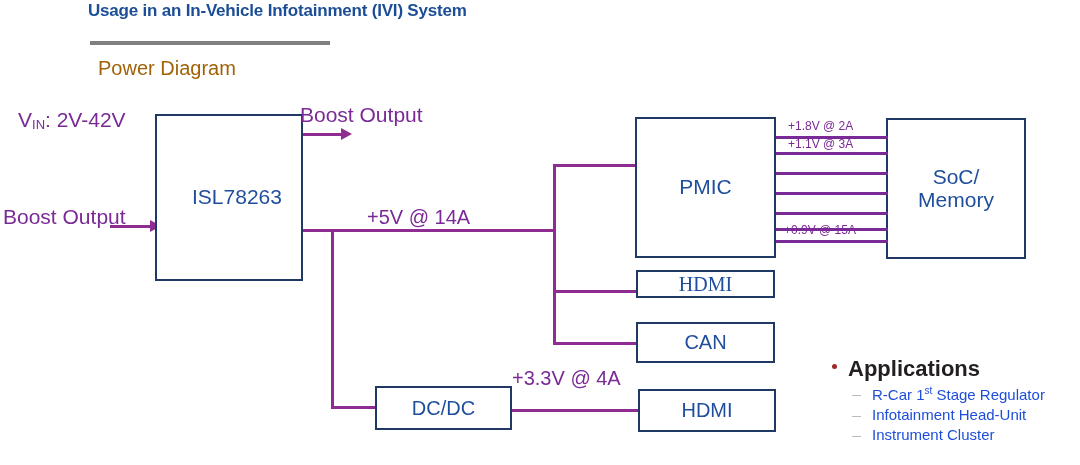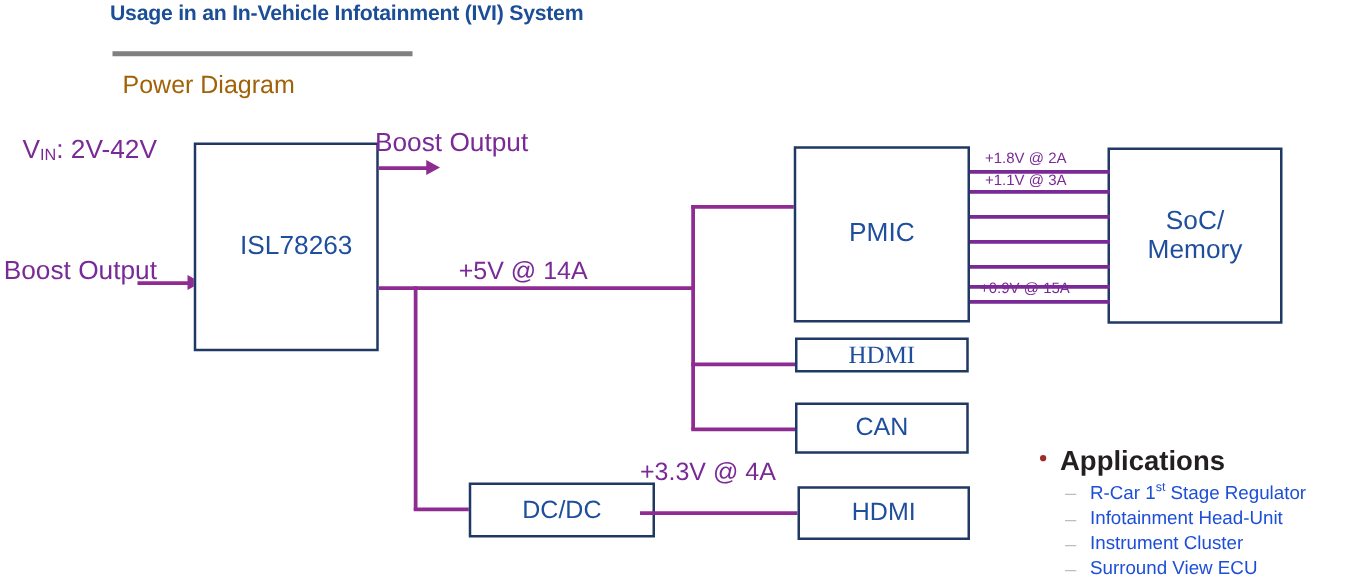--- a/index.html
+++ b/index.html
@@ -200,21 +200,21 @@
 <div class="label tiny" style="left:788px; top:137px;">+1.1V @ 3A</div>
 <div class="label tiny" style="left:784px; top:223px;">+0.9V @ 15A</div>
 
 <div class="box small" style="left:636px; top:270px; width:139px; height:28px;font-family:Liberation Serif, serif;">
   <span>HDMI</span>
 </div>
 <div class="box small" style="left:636px; top:322px; width:139px; height:41px;">
   <span>CAN</span>
 </div>
 
-<div class="box small" style="left:375px; top:386px; width:149px; height:44px;">
+<div class="box small" style="left:375px; top:386px; width:137px; height:44px;">
   <span>DC/DC</span>
 </div>
 <div class="label mid" style="left:512px; top:367px;">+3.3V @ 4A</div>
 <div class="wire-h" style="left:512px; top:409px; width:128px;"></div>
 <div class="box small" style="left:638px; top:389px; width:138px; height:43px;">
   <span>HDMI</span>
 </div>
 
 <div id="applications">
   <div id="app-heading">
@@ -226,17 +226,13 @@
     <span><span>R-Car 1</span><span class="sup">st</span><span> Stage Regulator</span></span>
   </div>
   <div class="app-item">
     <span class="app-dash"></span>
     <span>Infotainment Head-Unit</span>
   </div>
   <div class="app-item">
     <span class="app-dash"></span>
     <span>Instrument Cluster</span>
   </div>
-  <div class="app-item">
-    <span class="app-dash"></span>
-    <span>Surround View ECU</span>
-  </div>
 </div>
 
 </body></html>

